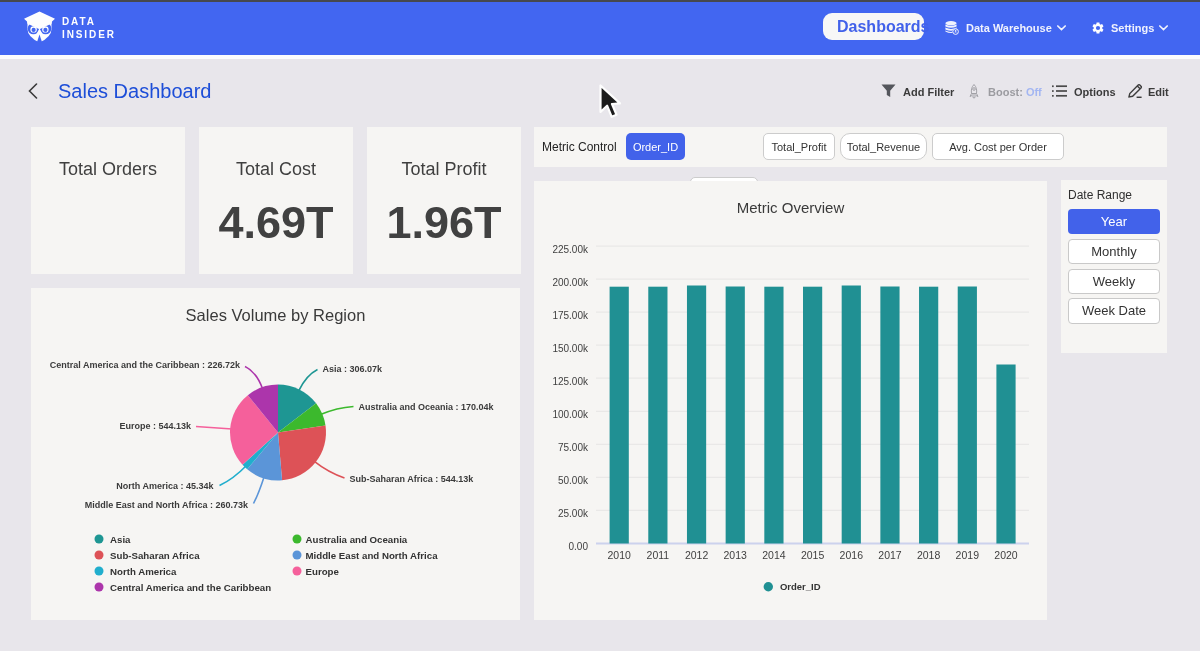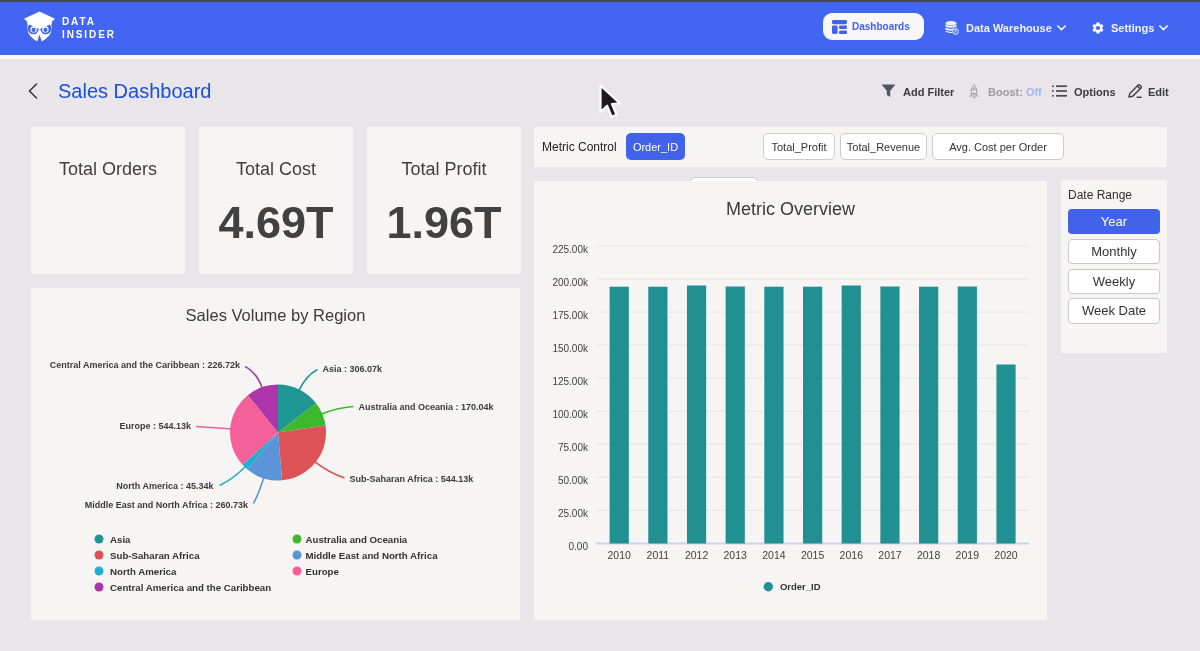--- a/index.html
+++ b/index.html
@@ -6,21 +6,21 @@
 html,body { width:1200px; height:651px; overflow:hidden; }
 body { font-family:"Liberation Sans", sans-serif; background:#e8e6eb; position:relative; }
 .abs { position:absolute; }
 .card { position:absolute; background:#f6f5f3; }
 
 #hdr { position:absolute; left:0; top:0; width:1200px; height:55px; background:#4266f1;padding-left:24px; }
 #hdr-top { position:absolute; left:0; top:0; width:1200px; height:2px; background:#46484f; }
 #strip { position:absolute; left:0; top:55px; width:1200px; height:4px; background:#fbfbfd; }
 .logo-t { position:absolute; left:62px; color:#fdfdfe; font-weight:bold; font-size:10px; letter-spacing:1.9px; }
 #dash-btn { position:absolute; left:823px; top:13px; width:101px; height:27px; background:#f7f7f7; border-radius:9px; display:flex; align-items:center; }
-#dash-btn span { color:#4161ea; font-size:10px; font-weight:bold; margin-left:5px; }
+#dash-btn span { color:#4161ea; font-size:16px; font-weight:bold; margin-left:5px; }
 .hdr-item { position:absolute; top:0; height:55px; display:flex; align-items:center; color:#f0f2fd; font-size:11px; font-weight:bold; }
 
 .tb-txt { position:absolute; font-size:11px; font-weight:bold; color:#3b3b3b; transform:translateY(-50%); white-space:nowrap; }
 
 .kpi-label { position:absolute; width:100%; text-align:center; font-size:18px; font-weight:500; color:#3f3f3f; }
 .kpi-value { position:absolute; width:100%; text-align:center; font-size:45px; font-weight:bold; color:#414141; }
 
 .plab { position:absolute; font-size:9px; font-weight:bold; color:#3b3b3b; white-space:nowrap; transform:translateY(-50%); }
 .leg { position:absolute; font-size:9.7px; font-weight:bold; color:#333; white-space:nowrap; transform:translateY(-50%); }
 .dot { position:absolute; width:9px; height:9px; border-radius:50%; transform:translate(-50%,-50%); }
@@ -182,25 +182,25 @@
   <div class="dot" style="left:266px; top:282.5px; background:#f5609b;"></div>
     <div class="leg" style="left:274.5px; top:282.5px;">Europe</div>
 </div>
 
 <div class="card" style="left:534px; top:127px; width:633px; height:40px;">
   <div class="abs" style="left:8px; top:20px; transform:translateY(-50%); font-size:12px; color:#222;">Metric Control</div>
 </div>
 <div class="mbtn blue" style="left:626px; width:59px;">Order_ID</div>
 <div class="mbtn" style="left:690px; width:68px;margin-top:44px;">Total_Cost</div>
 <div class="mbtn" style="left:763px; width:72px;">Total_Profit</div>
-<div class="mbtn" style="left:840px; width:87px;">Total_Revenue</div>
+<div class="mbtn" style="left:840px; width:87px;border-radius:10px;">Total_Revenue</div>
 <div class="mbtn" style="left:932px; width:132px;">Avg. Cost per Order</div>
 
 <div class="card" style="left:534px; top:181px; width:513px; height:439px;">
-  <div class="ttl" style="top:18px; font-size:18px;">Metric Overview</div>
+  <div class="ttl" style="top:18px; font-size:15px;">Metric Overview</div>
   <svg class="abs" style="left:0; top:0;" width="513" height="439" viewBox="534 181 513 439" font-family="Liberation Sans, sans-serif">
     <line x1="596.0" y1="510.4" x2="1029.0" y2="510.4" stroke="#e9e8e7" stroke-width="1.3"></line>
     <line x1="596.0" y1="477.4" x2="1029.0" y2="477.4" stroke="#e9e8e7" stroke-width="1.3"></line>
     <line x1="596.0" y1="444.4" x2="1029.0" y2="444.4" stroke="#e9e8e7" stroke-width="1.3"></line>
     <line x1="596.0" y1="411.3" x2="1029.0" y2="411.3" stroke="#e9e8e7" stroke-width="1.3"></line>
     <line x1="596.0" y1="378.2" x2="1029.0" y2="378.2" stroke="#e9e8e7" stroke-width="1.3"></line>
     <line x1="596.0" y1="345.2" x2="1029.0" y2="345.2" stroke="#e9e8e7" stroke-width="1.3"></line>
     <line x1="596.0" y1="312.2" x2="1029.0" y2="312.2" stroke="#e9e8e7" stroke-width="1.3"></line>
     <line x1="596.0" y1="279.1" x2="1029.0" y2="279.1" stroke="#e9e8e7" stroke-width="1.3"></line>
     <line x1="596.0" y1="246.1" x2="1029.0" y2="246.1" stroke="#e9e8e7" stroke-width="1.3"></line>

